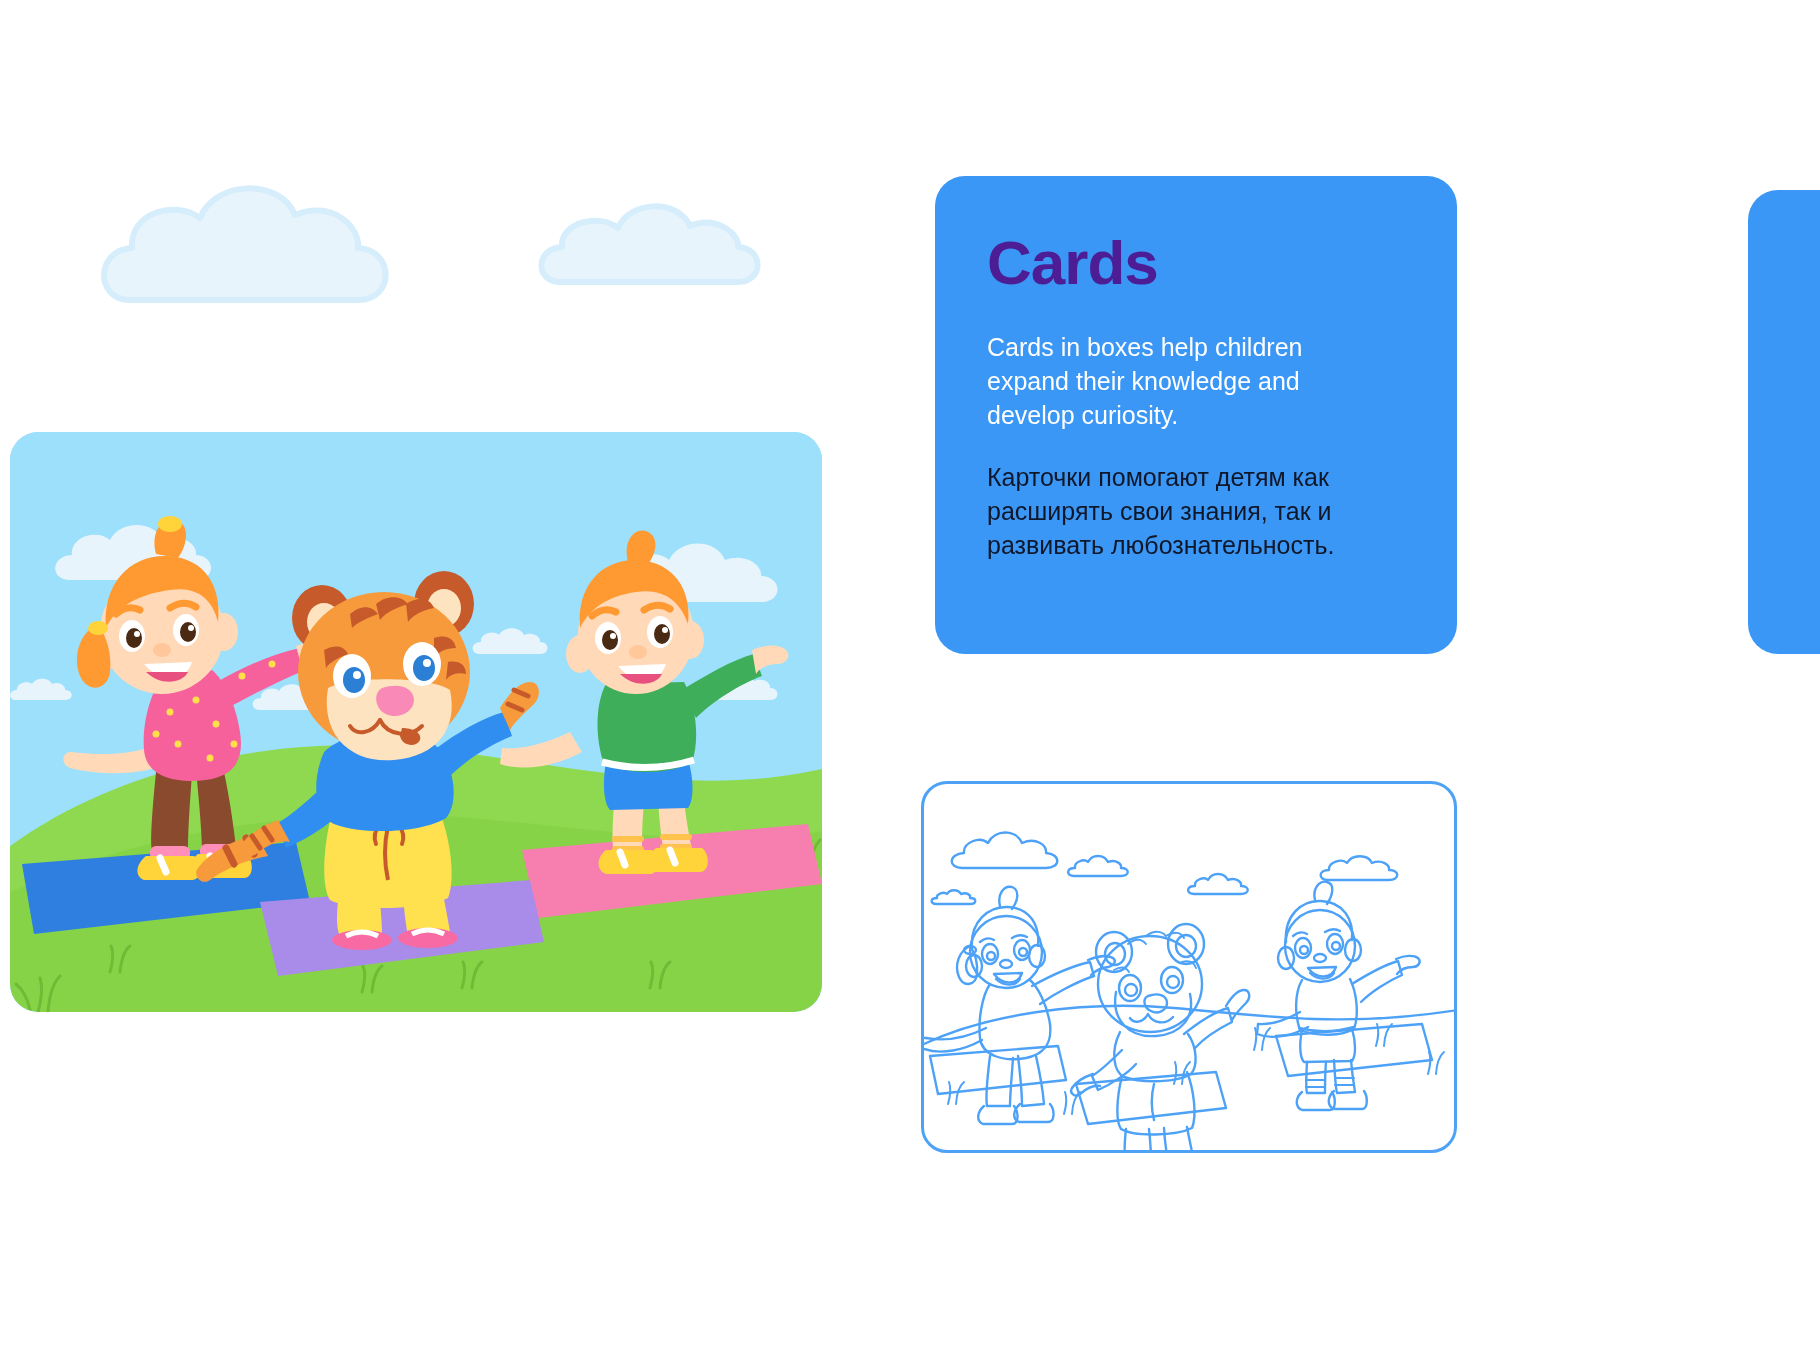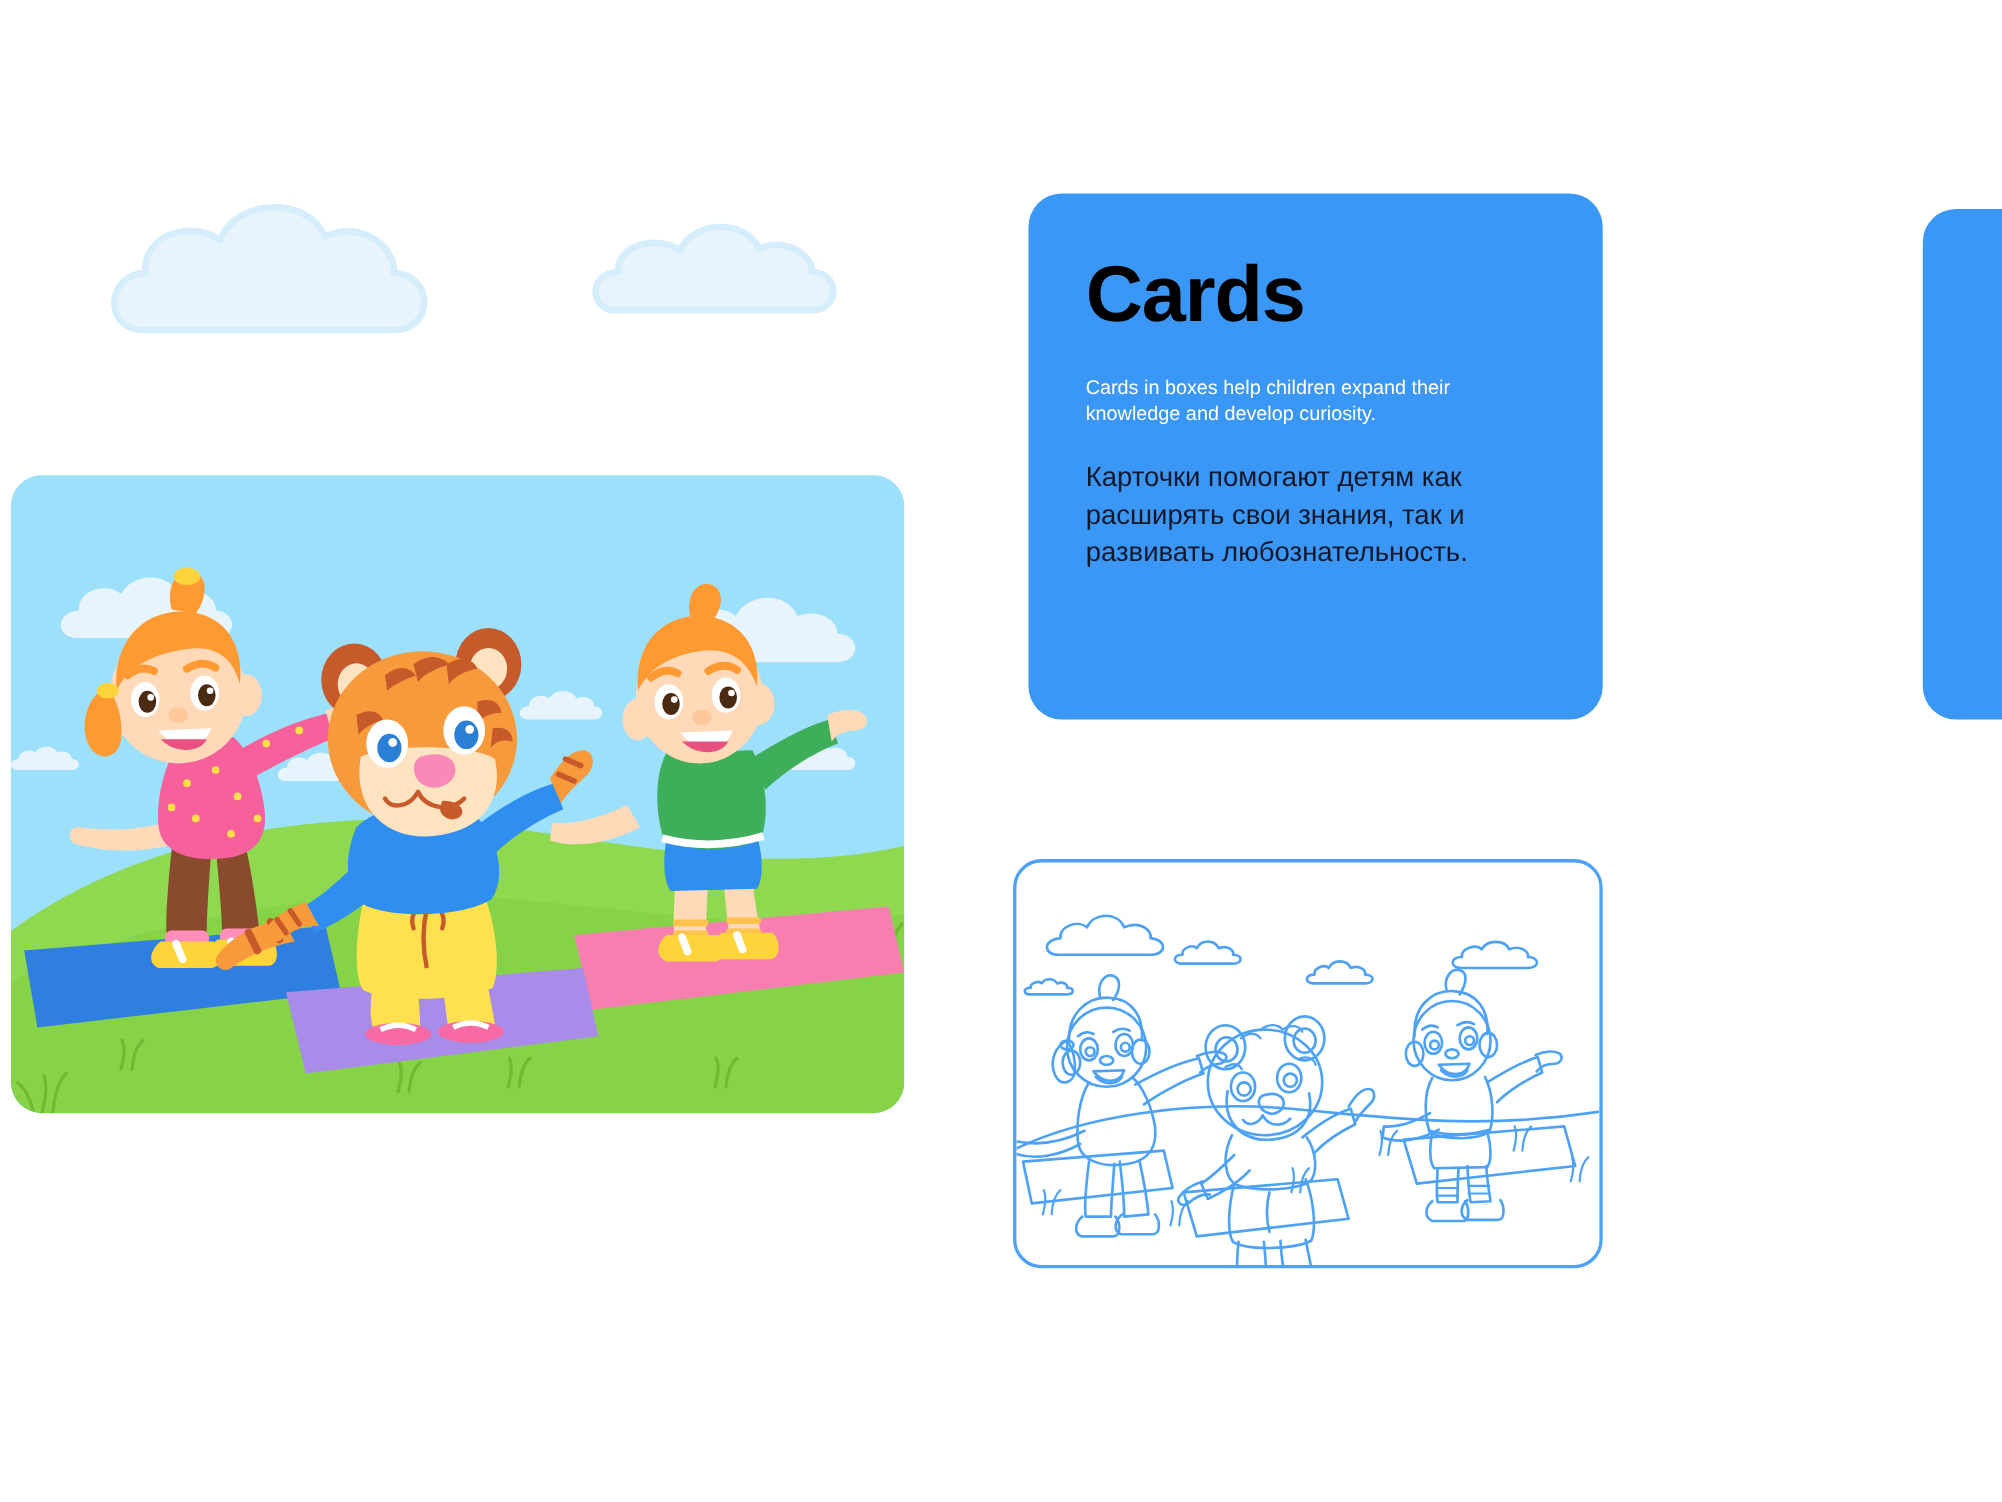--- a/index.html
+++ b/index.html
@@ -49,30 +49,30 @@
     left: 935px;
     top: 176px;
     width: 522px;
     height: 478px;
     background: #3b97f5;
     border-radius: 30px;
     box-sizing: border-box;
     padding: 56px 52px 40px 52px;
   }
   .card-title {
-    color: #000000;
-    font-size: 72px;
+    color: #4c1d95;
+    font-size: 62px;
     line-height: 1.0;
     font-weight: bold;
     letter-spacing: -1px;
     margin: 0 0 36px 0;
   }
   .card-para-en {
     color: #ffffff;
-    font-size: 18px;
+    font-size: 25px;
     line-height: 1.36;
     margin: 0 0 28px 0;
     max-width: 400px;
   }
   .card-para-ru {
     color: #0f172a;
     font-size: 25px;
     line-height: 1.36;
     margin: 0;
     max-width: 410px;

